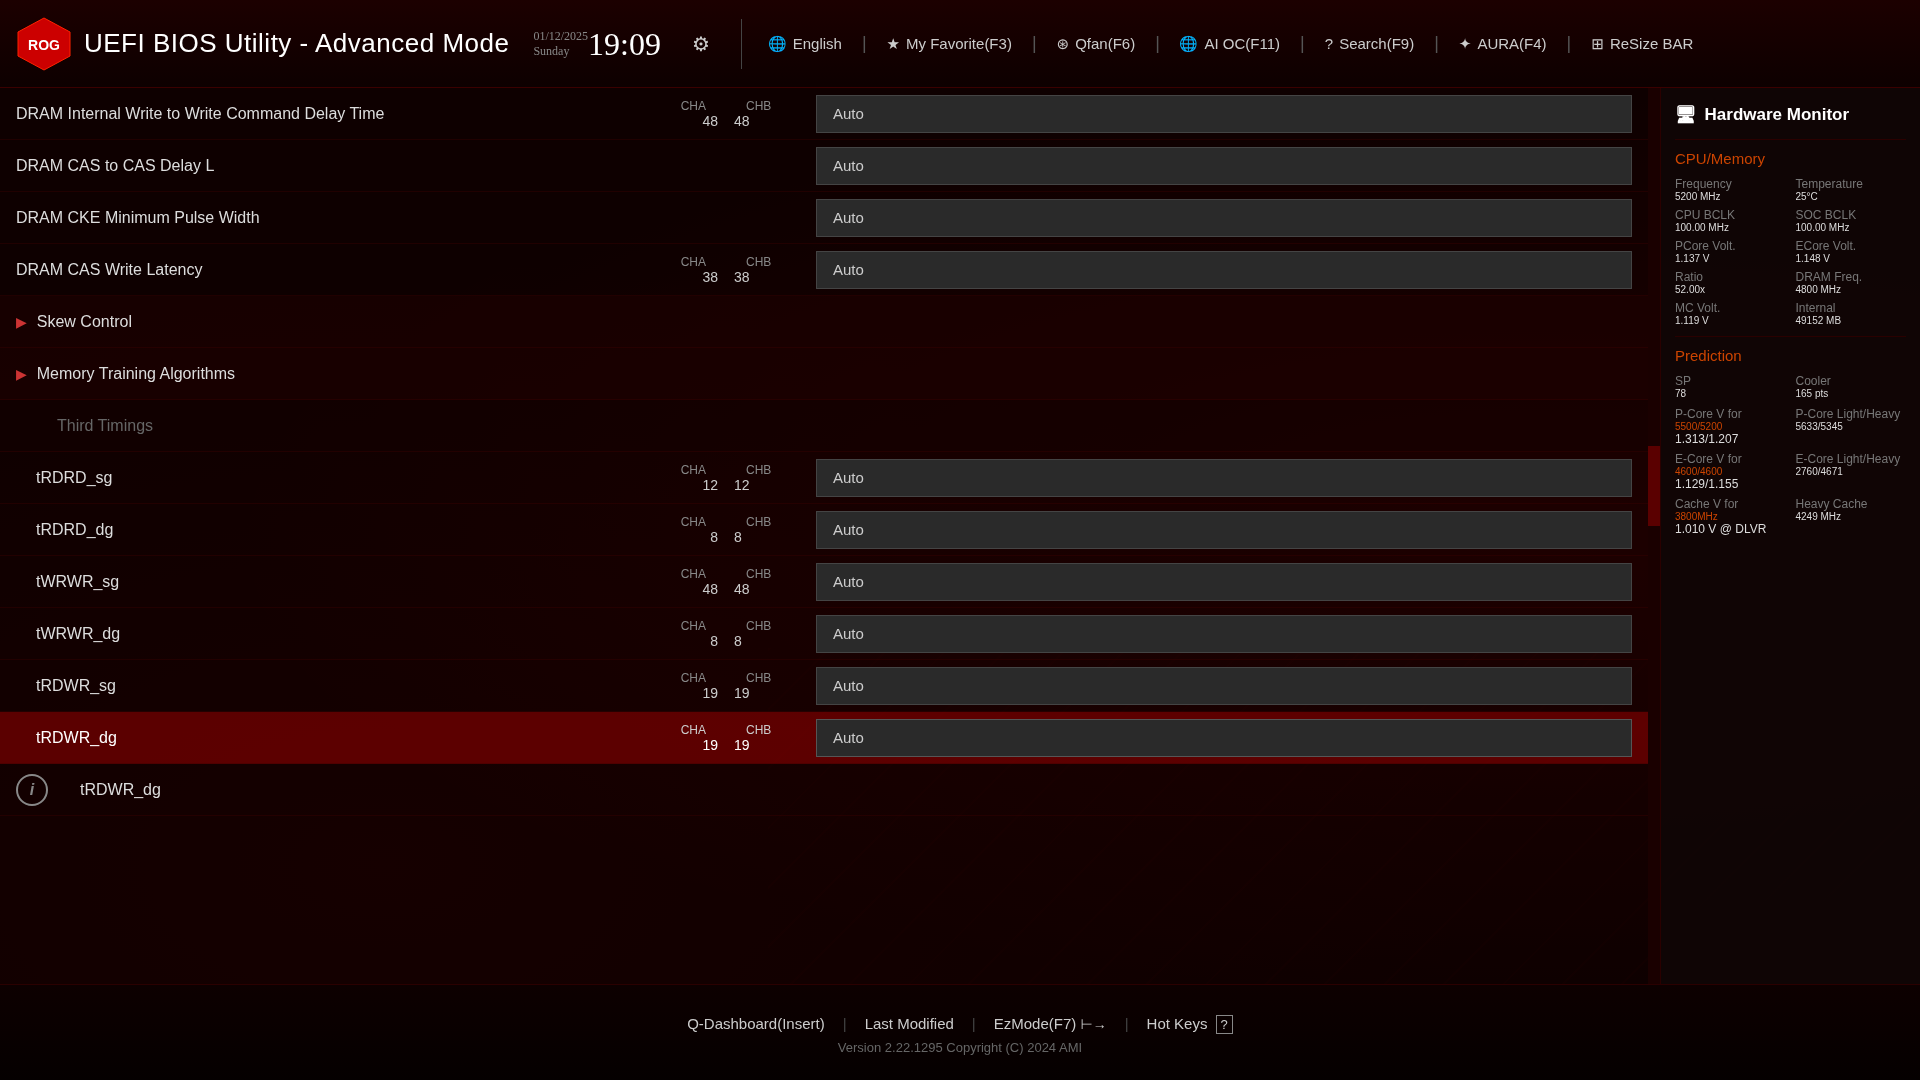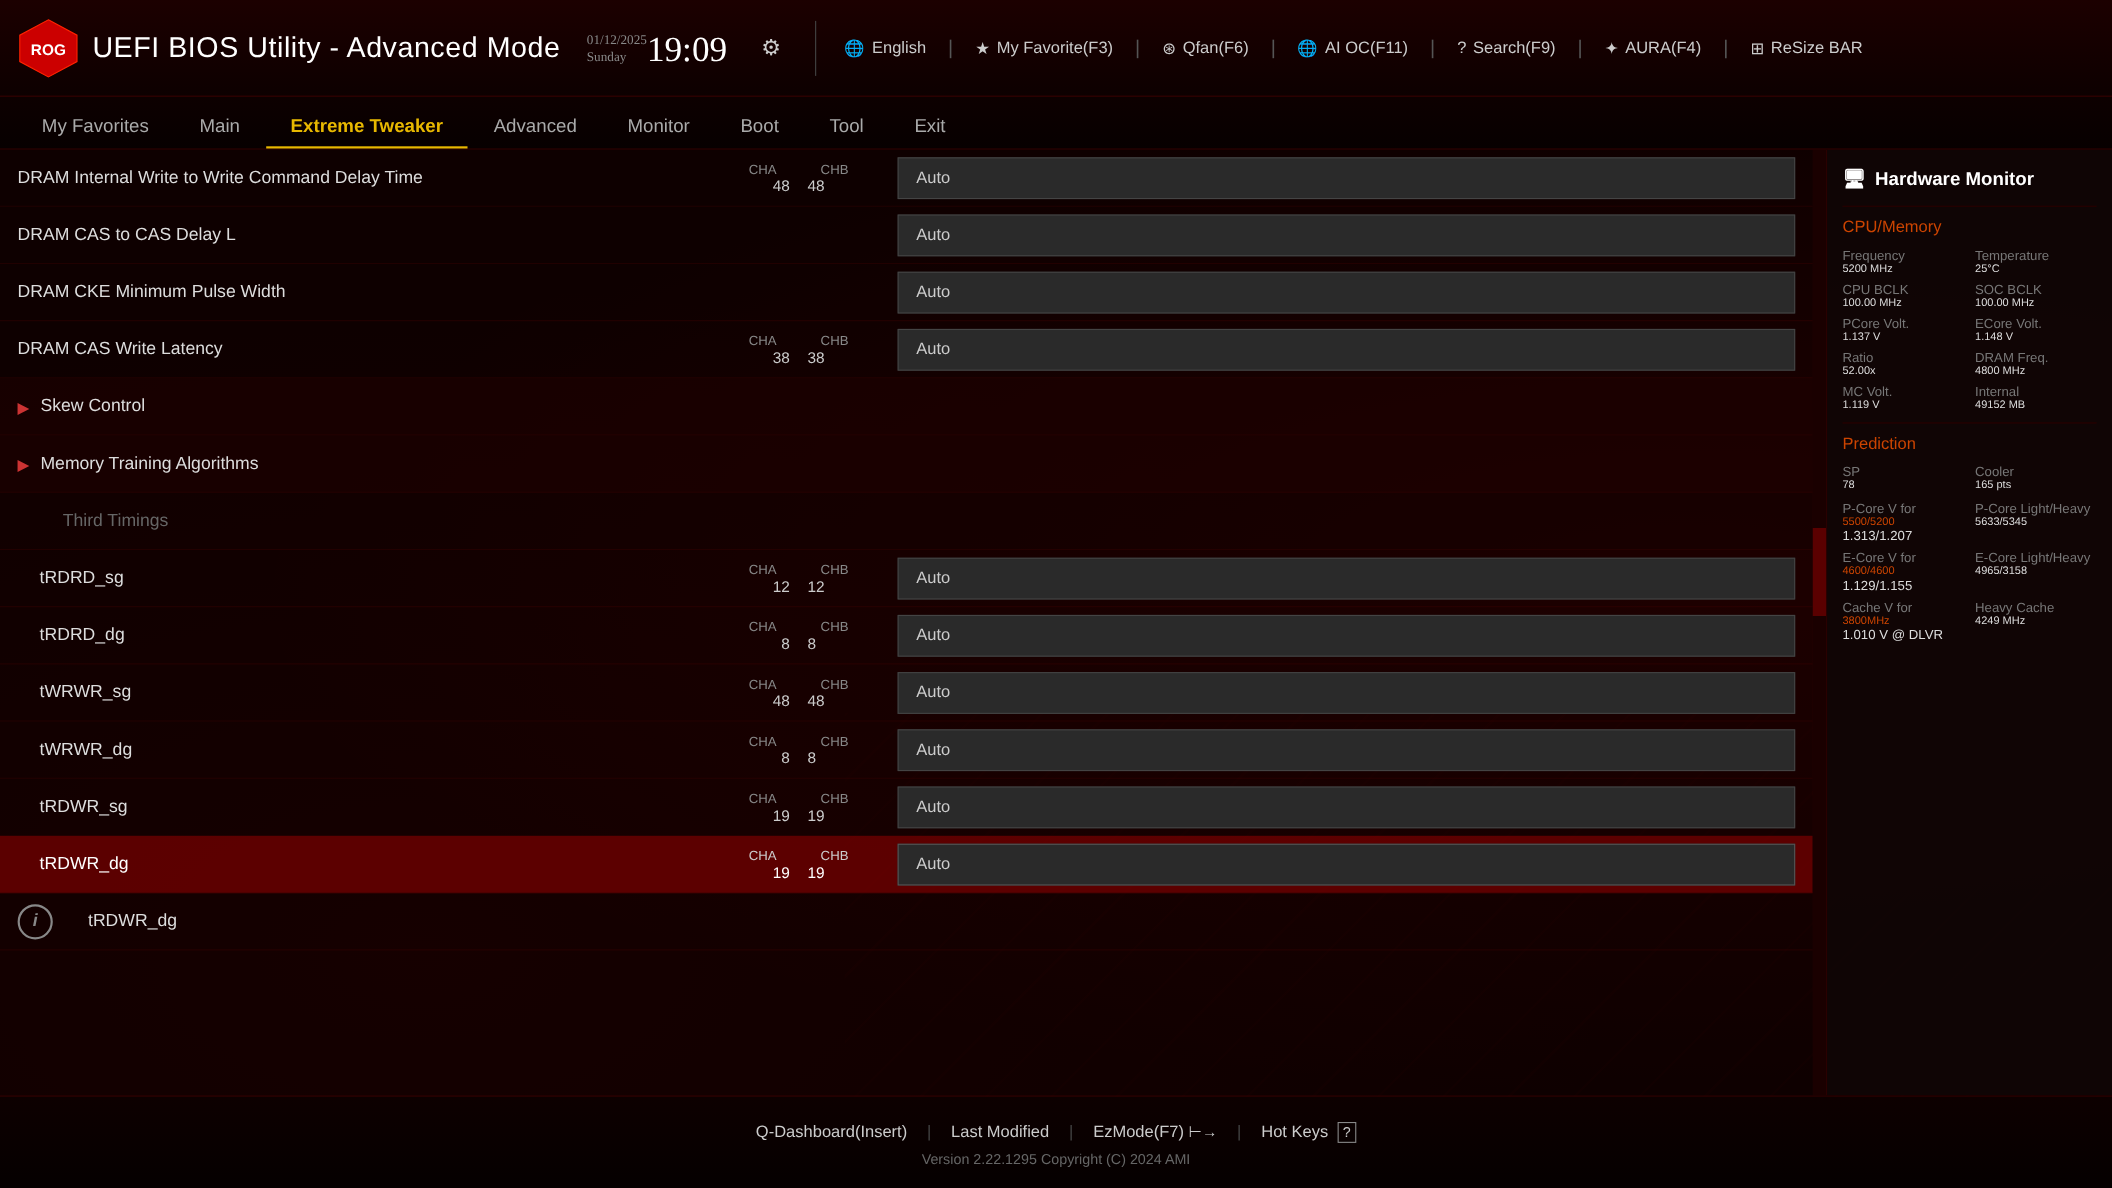--- a/index.html
+++ b/index.html
@@ -340,21 +340,21 @@
       font-size: 10px;
       color: #ddd;
     }
 
     .hw-value.orange { color: #cc4400; }
 
     .prediction-section { margin-top: 4px; }
 
     
     .bottom-bar {
-      height: 84px;
+      height: 96px;
       background: linear-gradient(0deg, #050000 0%, #0d0000 100%);
       border-top: 1px solid #2a0000;
       display: flex;
       flex-direction: column;
       justify-content: center;
       align-items: center;
       flex-shrink: 0;
       position: relative;
     }
 
@@ -457,30 +457,20 @@
         <span>AURA(F4)</span>
       </div>
       <span class="toolbar-sep">|</span>
       <div class="toolbar-item">
         <span>⊞</span>
         <span>ReSize BAR</span>
       </div>
     </div>
   </div>
 
-  <div class="nav-bar">
-    <div class="nav-item">My Favorites</div>
-    <div class="nav-item">Main</div>
-    <div class="nav-item active">Extreme Tweaker</div>
-    <div class="nav-item">Advanced</div>
-    <div class="nav-item">Monitor</div>
-    <div class="nav-item">Boot</div>
-    <div class="nav-item">Tool</div>
-    <div class="nav-item">Exit</div>
-  </div>
 
   <div class="main-content">
 
     <div class="settings-panel">
 
       <div class="setting-row">
         <div class="setting-name">
           <span>DRAM Internal Write to Write Command Delay Time</span>
         </div>
         <div class="cha-chb-values">
@@ -763,21 +753,21 @@
           <span class="hw-label">P-Core Light/Heavy</span>
           <span class="hw-value">5633/5345</span>
         </div>
         <div class="hw-field">
           <span class="hw-label">E-Core V for</span>
           <span class="hw-value orange">4600/4600</span>
           <span class="hw-value" style="font-size:12px;">1.129/1.155</span>
         </div>
         <div class="hw-field">
           <span class="hw-label">E-Core Light/Heavy</span>
-          <span class="hw-value">4965/3158</span>
+          <span class="hw-value">2760/4671</span>
         </div>
         <div class="hw-field">
           <span class="hw-label">Cache V for</span>
           <span class="hw-value orange">3800MHz</span>
           <span class="hw-value" style="font-size:12px;">1.010 V @ DLVR</span>
         </div>
         <div class="hw-field">
           <span class="hw-label">Heavy Cache</span>
           <span class="hw-value">4249 MHz</span>
         </div>

